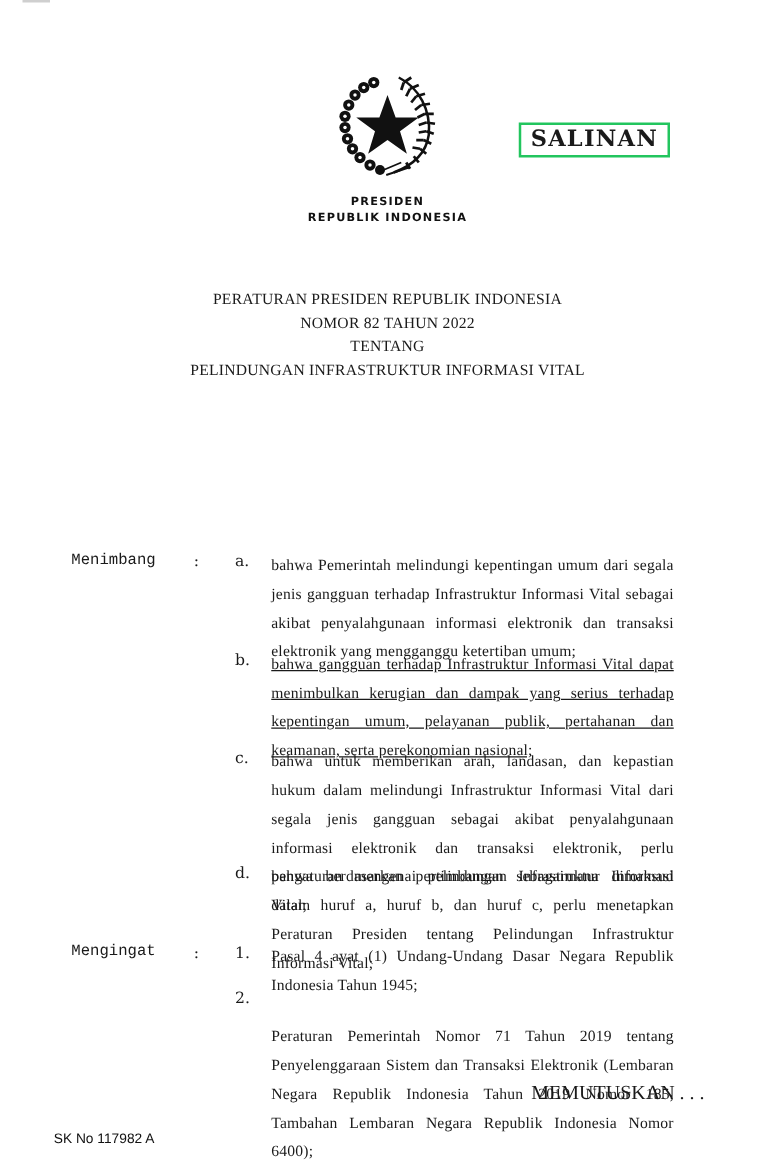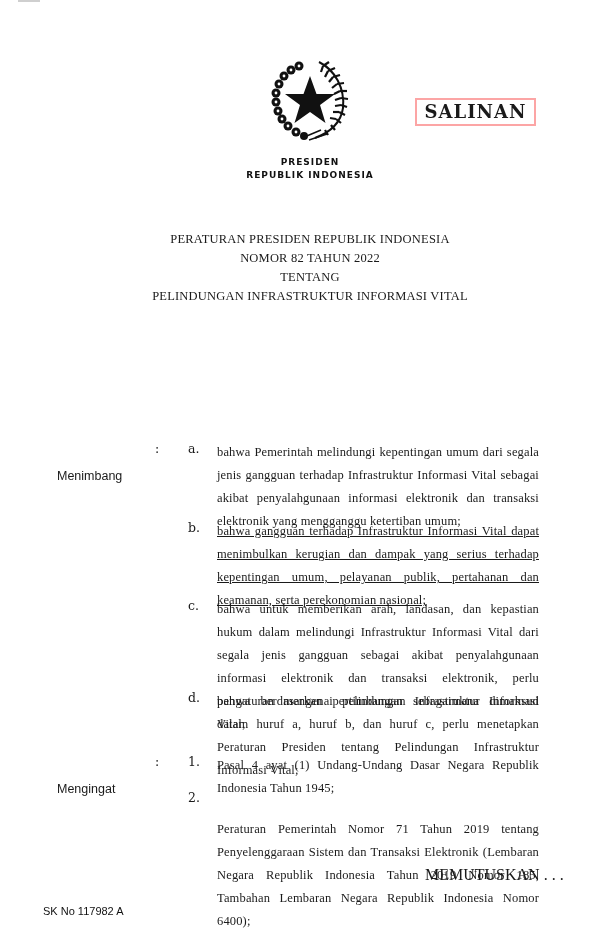--- a/index.html
+++ b/index.html
@@ -3,31 +3,31 @@
 <meta charset="utf-8">
 <style>
   html, body { margin: 0; padding: 0; background: #ffffff; }
   body { width: 612px; height: 935px; position: relative; overflow: hidden;
          font-family: "DejaVu Serif", "Liberation Serif", serif; color: #1a1a1a; }
   .page { position: absolute; left: 0; top: 0; width: 612px; height: 935px; }
   .scan-mark { position: absolute; left: 18px; top: 0; width: 22px; height: 2px; background: #cfcfcf; }
 
   .emblem { position: absolute; left: 269px; top: 58px; width: 82px; height: 84px; }
   .salinan { position: absolute; left: 415px; top: 98px; width: 121px; height: 28px;
-             border: 2px solid #fca5a5; box-sizing: border-box;
+             border: 2px solid #22c55e; box-sizing: border-box;
              font-family: "DejaVu Serif", serif; font-weight: bold; font-size: 18px;
              letter-spacing: 1px; text-align: center; line-height: 24px; }
   .presiden-label { position: absolute; left: 200px; width: 220px; text-align: center;
              font-family: "DejaVu Sans", sans-serif; font-weight: bold; font-size: 9px;
              letter-spacing: 1px; color: #111; }
 
   .title-line { position: absolute; left: 100px; width: 420px; text-align: center;
                 font-size: 12.5px; font-family: "Liberation Serif", serif; letter-spacing: 0.2px; }
 
-  .label { position: absolute; left: 57px; font-size: 12.5px; font-family: Liberation Sans, sans-serif; margin-top: 28px; }
+  .label { position: absolute; left: 57px; font-size: 12.5px; font-family: Liberation Mono, monospace; }
   .colon { position: absolute; left: 155px; font-size: 12.5px; }
   .marker { position: absolute; left: 188px; font-size: 12.5px; }
   .para { position: absolute; left: 217px; width: 322px; font-size: 12.5px; line-height: 23px;
           text-align: justify; font-family: "Liberation Serif", serif; letter-spacing: 0.15px; }
 
   .continuation { position: absolute; left: 425px; top: 866px; font-size: 16px;
                   font-family: "Liberation Serif", serif; }
   .footer-code { position: absolute; left: 43px; top: 905px; font-size: 11px;
                  font-family: "Liberation Sans", sans-serif; color: #111; }
 </style>

